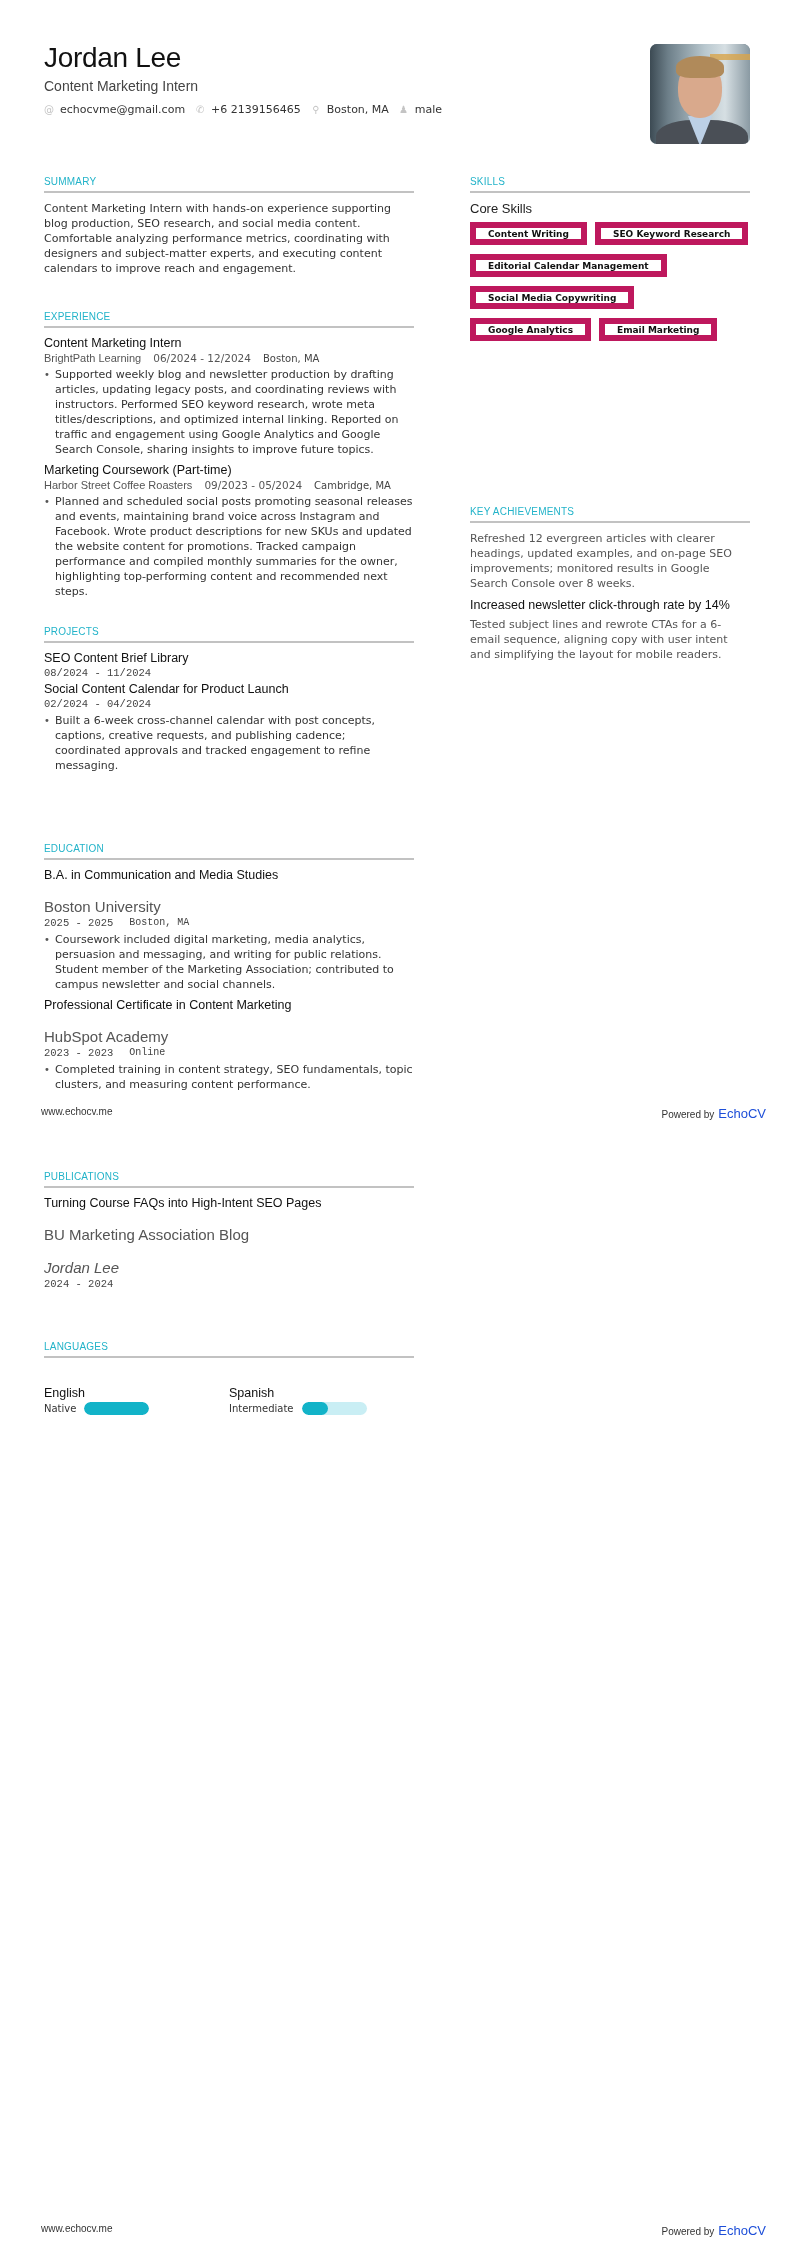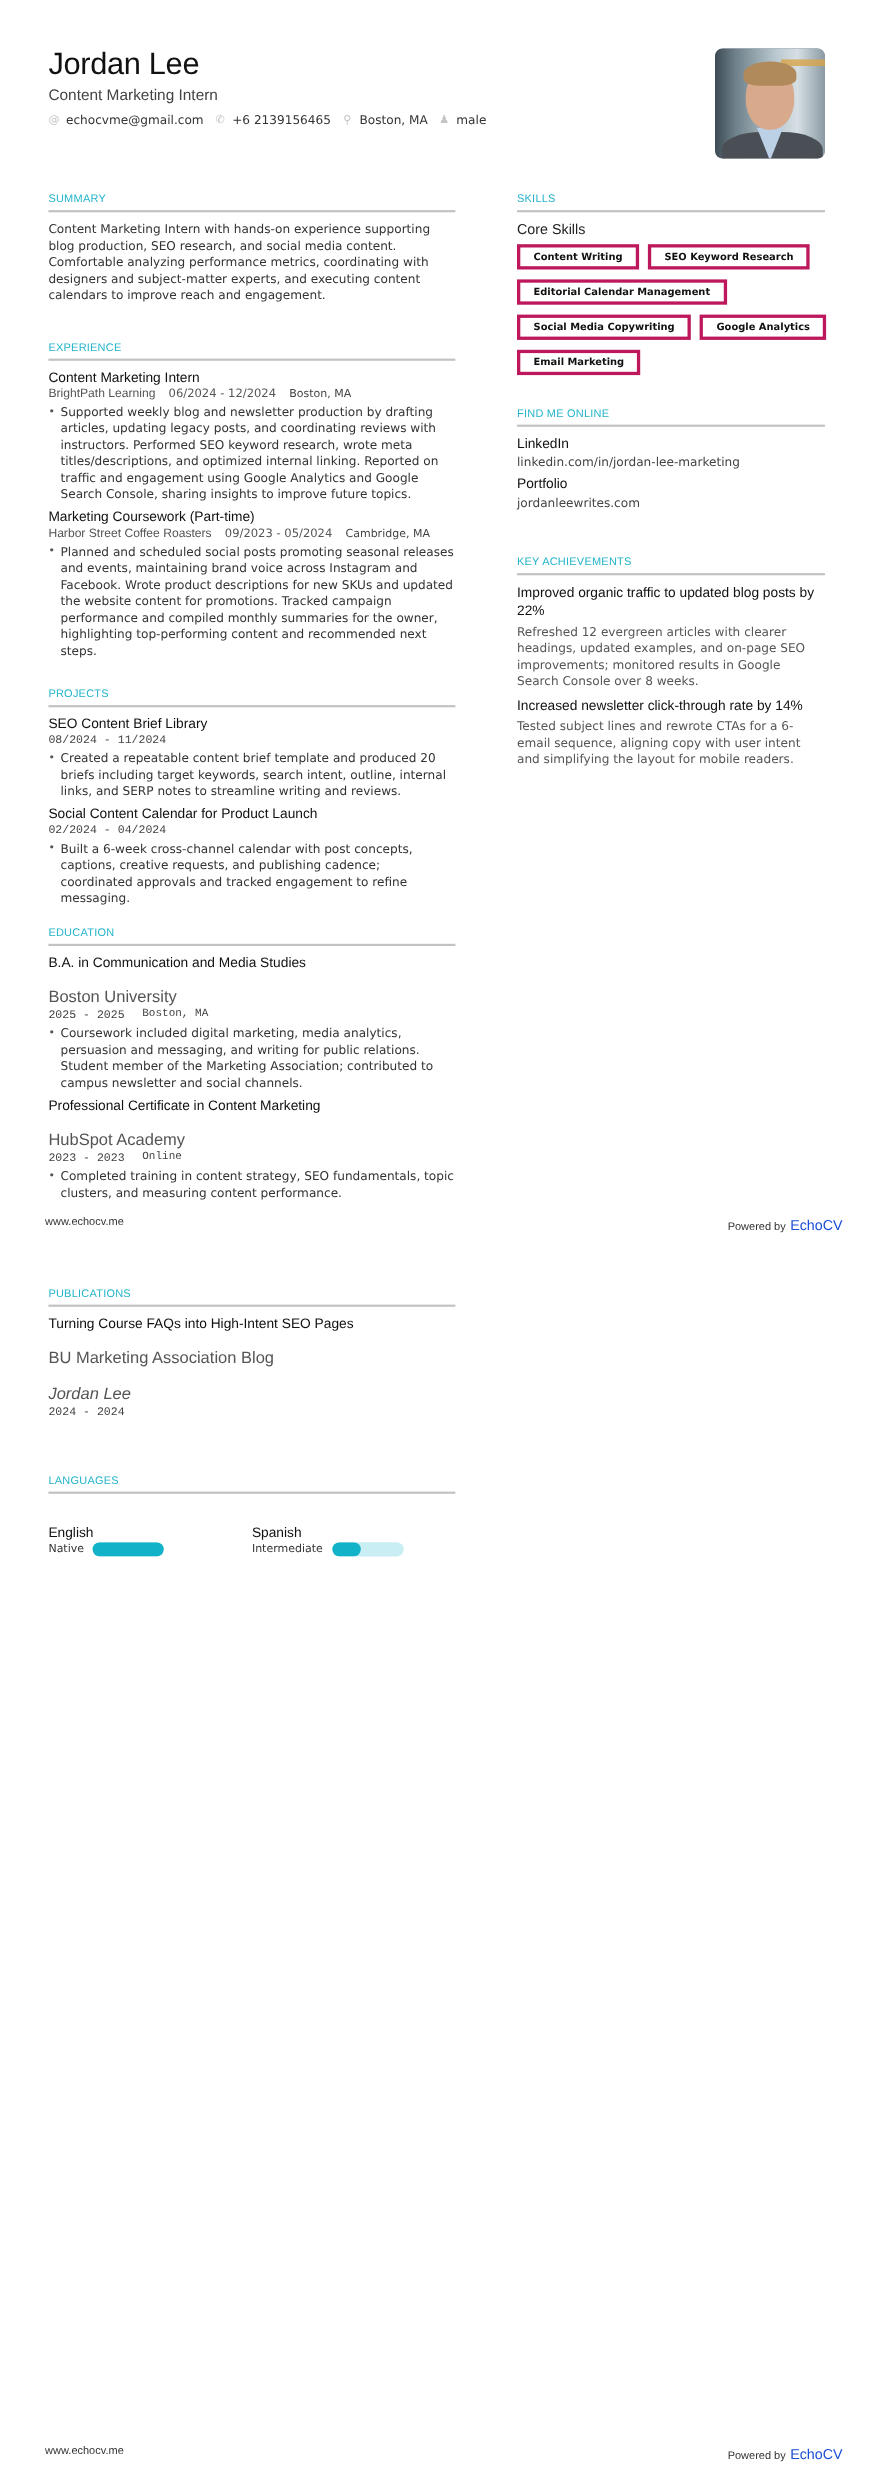--- a/index.html
+++ b/index.html
@@ -40,21 +40,21 @@
   .meta .loc { font-size: 10px; color: #444; }
   .sub-line { font-family: "Liberation Sans", sans-serif; font-size: 15px; color: #555; margin-bottom: 2px; margin-top: 16px; }
   .date-line { font-size: 10.5px; color: #444; margin-bottom: 3px; display:flex; gap: 16px; font-family: Liberation Mono, monospace; }
   .para { font-size: 11px; line-height: 15px; color: #333; }
   ul.bul { list-style: none; margin-bottom: 6px; }
   ul.bul li { position: relative; padding-left: 11px; font-size: 11px; line-height: 15px; color: #333; }
   ul.bul li::before { content: "•"; position: absolute; left: 0; top: 0; color: #555; font-size: 10px; }
 
   .skill-sub { font-family: "Liberation Sans", sans-serif; font-size: 13px; color: #222; margin-bottom: 6px; }
   .chips { display: flex; flex-wrap: wrap; gap: 9px 8px; width: 285px; }
-  .chip { border: 3px solid #be185d; padding: 4px 12px; font-size: 9px; font-weight: bold; color: #111; height: 23px; display: flex; align-items: center; }
+  .chip { border: 6px solid #be185d; padding: 4px 12px; font-size: 9px; font-weight: bold; color: #111; height: 23px; display: flex; align-items: center; }
 
   .link-label { font-family: "Liberation Sans", sans-serif; font-size: 12.5px; color: #111; margin-bottom: 4px; }
   .link-value { font-size: 11px; color: #444; margin-bottom: 6px; }
 
   .ach-title { font-family: "Liberation Sans", sans-serif; font-size: 12.5px; line-height: 16px; color: #111; margin-bottom: 4px; }
   .ach-desc { font-size: 11px; line-height: 15px; color: #555; margin-bottom: 6px; }
 
   .footer { position: absolute; left: 0; width: 794px; display:flex; justify-content: space-between; padding: 0 28px 0 41px; font-family: "Liberation Sans", sans-serif; font-size: 10px; color: #333; }
   .powered { display:flex; align-items: baseline; gap: 4px; }
   .powered .brand { font-size: 13px; color: #1d4ed8; }
@@ -136,23 +136,20 @@
     </div>
   </div>
 
   <div class="col-left" style="top:626px;">
     <div class="sec-title">PROJECTS</div>
     <div>
       <div class="item-title">SEO Content Brief Library</div>
       <div class="date-line">
           <span>08/2024 - 11/2024</span>
         </div>
-      <ul class="bul">
-          <li>Created a repeatable content brief template and produced 20 briefs including target keywords, search intent, outline, internal links, and SERP notes to streamline writing and reviews.</li>
-        </ul>
     </div>
     <div>
       <div class="item-title">Social Content Calendar for Product Launch</div>
       <div class="date-line">
           <span>02/2024 - 04/2024</span>
         </div>
       <ul class="bul">
           <li>Built a 6-week cross-channel calendar with post concepts, captions, creative requests, and publishing cadence; coordinated approvals and tracked engagement to refine messaging.</li>
         </ul>
     </div>
@@ -190,31 +187,23 @@
     <div class="chips">
       <span class="chip">Content Writing</span>
       <span class="chip">SEO Keyword Research</span>
       <span class="chip">Editorial Calendar Management</span>
       <span class="chip">Social Media Copywriting</span>
       <span class="chip">Google Analytics</span>
       <span class="chip">Email Marketing</span>
     </div>
   </div>
 
-  <div class="col-right" style="top:371px;">
-    <div class="sec-title">FIND ME ONLINE</div>
-    <div class="link-label">LinkedIn</div>
-    <div class="link-value">linkedin.com/in/jordan-lee-marketing</div>
-    <div class="link-label">Portfolio</div>
-    <div class="link-value">jordanleewrites.com</div>
-  </div>
 
   <div class="col-right" style="top:506px;">
     <div class="sec-title">KEY ACHIEVEMENTS</div>
-    <div class="ach-title">Improved organic traffic to updated blog posts by 22%</div>
     <div class="ach-desc">Refreshed 12 evergreen articles with clearer headings, updated examples, and on-page SEO improvements; monitored results in Google Search Console over 8 weeks.</div>
     <div class="ach-title">Increased newsletter click-through rate by 14%</div>
     <div class="ach-desc">Tested subject lines and rewrote CTAs for a 6-email sequence, aligning copy with user intent and simplifying the layout for mobile readers.</div>
   </div>
 
   <div class="footer" style="top:1106px;">
     <span>www.echocv.me</span>
     <span class="powered">
       <span>Powered by</span>
       <span class="brand">EchoCV</span>

